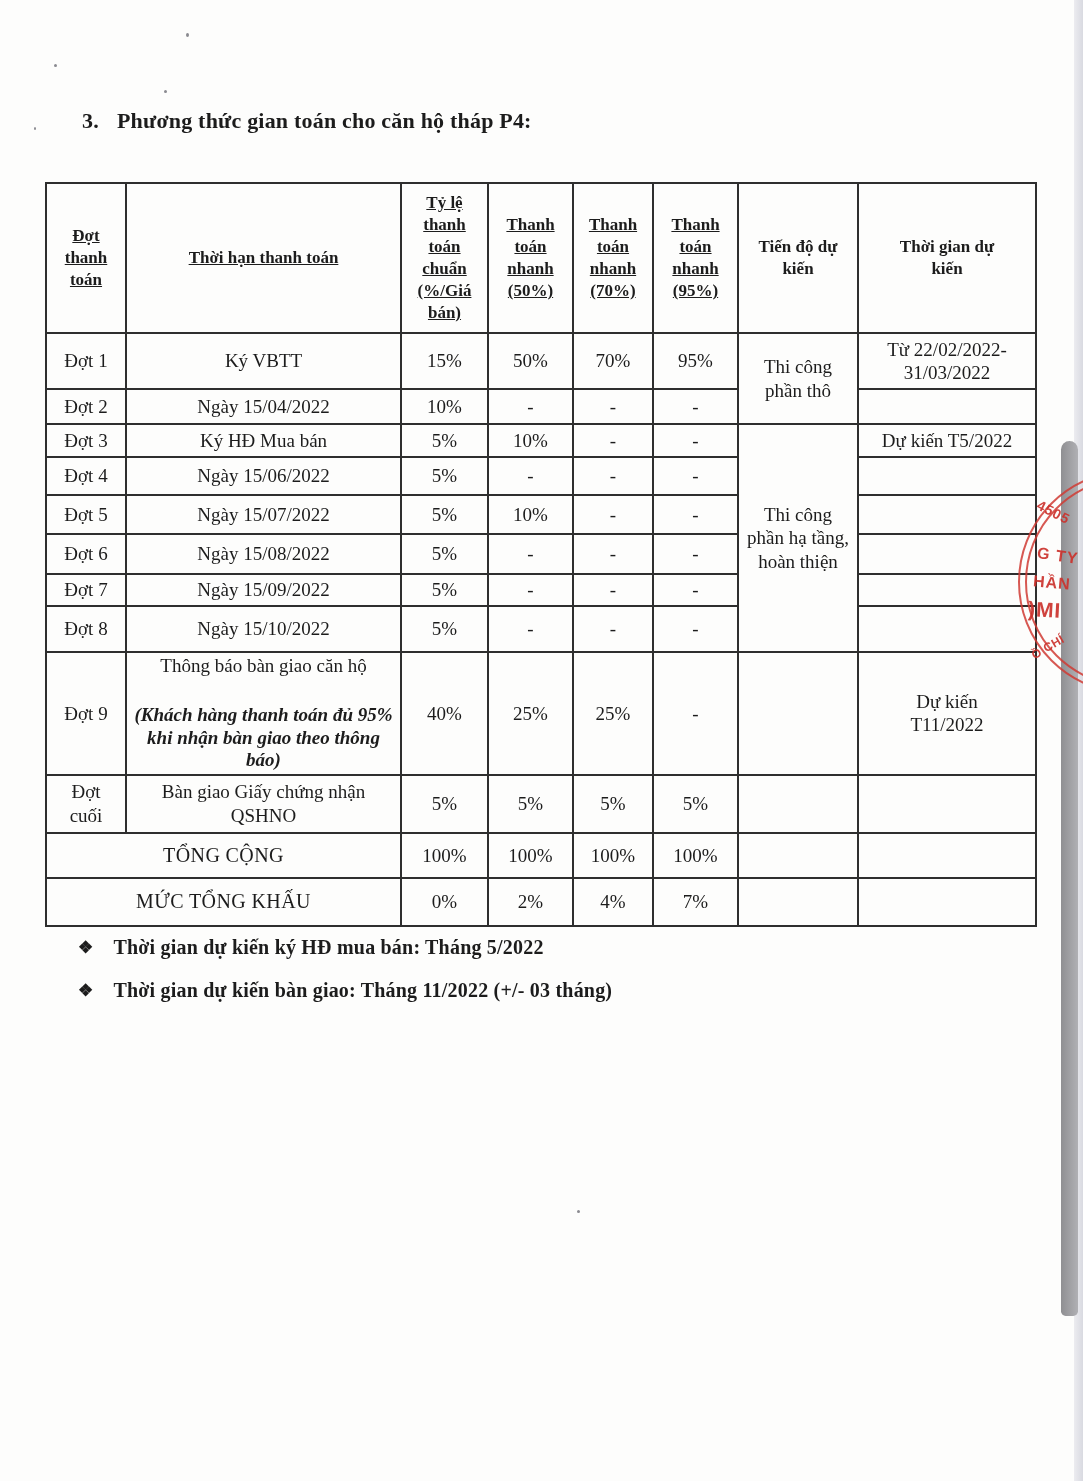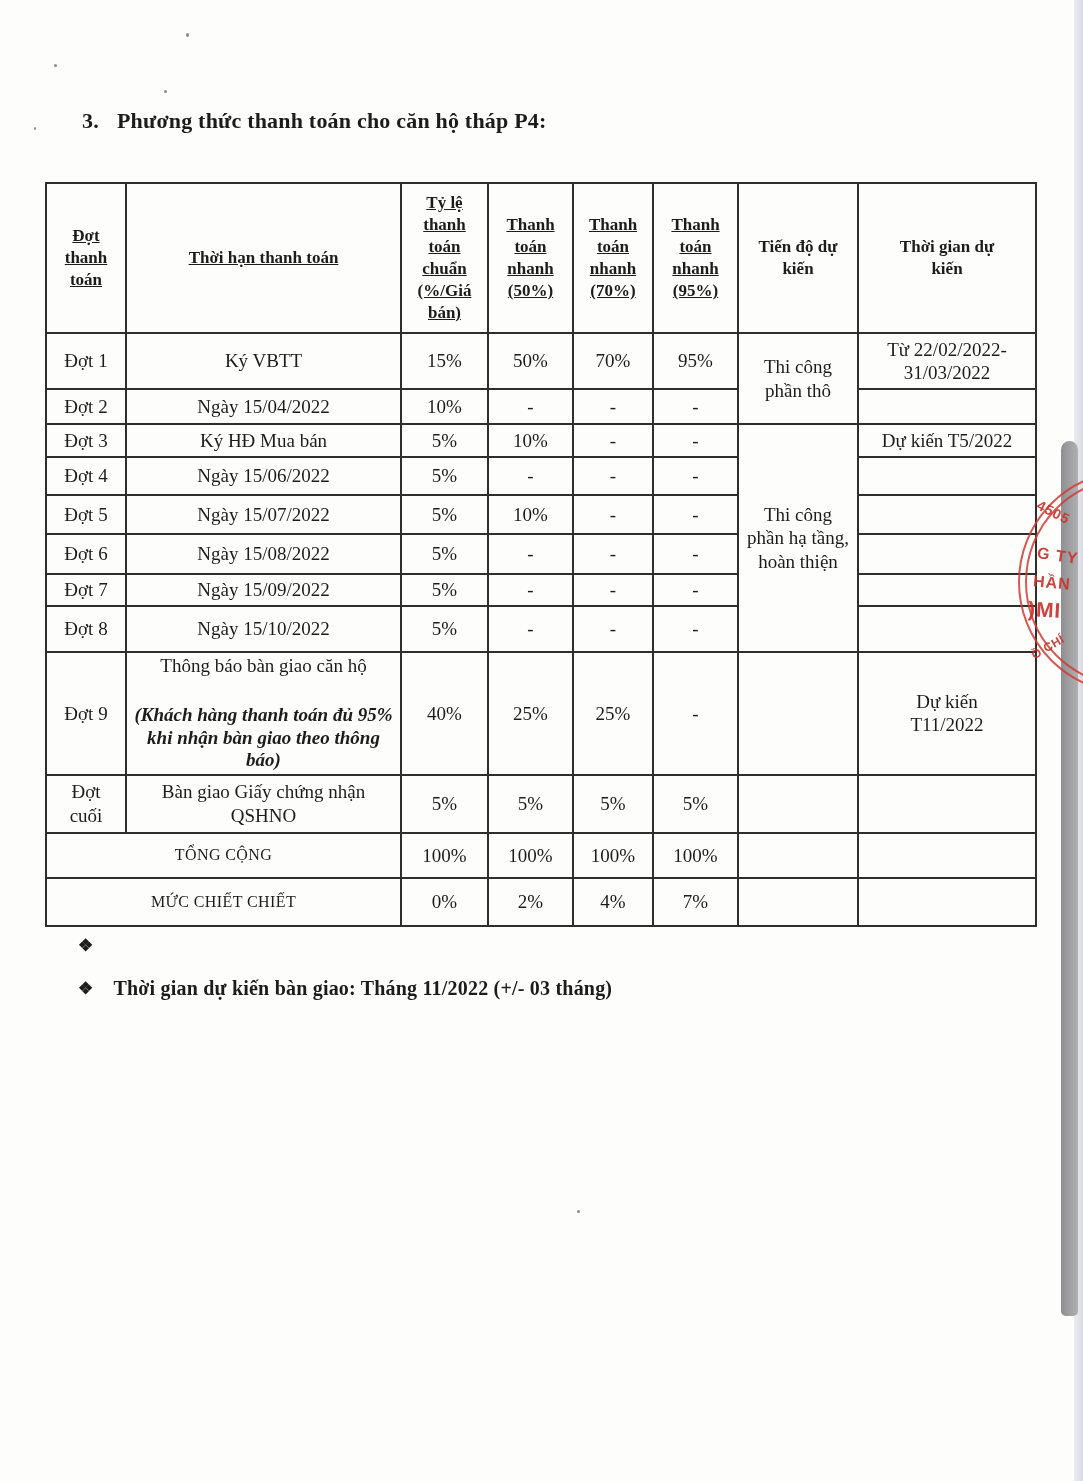--- a/index.html
+++ b/index.html
@@ -55,21 +55,21 @@
   tr.r1{height:56px} tr.r2{height:35px} tr.r3{height:33px}
   tr.r4{height:38px} tr.r5{height:39px} tr.r6{height:40px}
   tr.r7{height:32px} tr.r8{height:46px} tr.r9{height:103px}
   tr.rcuoi{height:58px} tr.rtotal{height:45px} tr.rdisc{height:48px}
 
   .b{font-weight:bold;}
   .hdr-narrow{display:inline-block;max-width:112px;}
   .time-narrow{display:inline-block;max-width:96px;}
   .term-note{font-weight:bold;font-style:italic;display:block;line-height:1.18;margin-top:27px;}
   .term-main{display:block;line-height:1.18;}
-  .total-label{font-size:16px;font-weight:bold;letter-spacing:.4px;}
+  .total-label{font-size:20px;font-weight:bold;letter-spacing:.4px;}
   .total-val{font-weight:bold;}
 
   
   .notes{position:absolute;left:78px;top:936px;}
   .note{
     display:flex;align-items:baseline;gap:20px;
     font-size:20px;font-weight:bold;margin-bottom:20px;letter-spacing:.2px;
   }
   .note .bullet{font-size:17px;transform:translateY(-1px);}
 
@@ -100,21 +100,21 @@
   <div class="edge-light"></div>
   <div class="edge-dark"></div>
   <div class="speck" style="left:54px;top:64px;width:3px;height:3px;"></div>
   <div class="speck" style="left:186px;top:33px;width:3px;height:4px;"></div>
   <div class="speck" style="left:164px;top:90px;width:3px;height:3px;"></div>
   <div class="speck" style="left:34px;top:127px;width:2px;height:3px;"></div>
   <div class="speck" style="left:577px;top:1210px;width:3px;height:3px;"></div>
 
   <div class="heading">
     <span>3.</span>
-    <span>Phương thức thanh toán cho căn hộ tháp P4:</span>
+    <span>Phương thức gian toán cho căn hộ tháp P4:</span>
   </div>
 
   <table class="pay">
     <colgroup>
       <col style="width:80px">
         <col style="width:275px">
         <col style="width:87px">
       <col style="width:85px">
         <col style="width:80px">
         <col style="width:85px">
@@ -233,34 +233,35 @@
     <tr class="rtotal">
       <td colspan="2" class="total-label">TỔNG CỘNG</td>
       <td class="total-val">100%</td>
       <td class="total-val">100%</td>
       <td class="total-val">100%</td>
       <td class="total-val">100%</td>
       <td></td>
       <td></td>
     </tr>
     <tr class="rdisc">
-      <td colspan="2" class="total-label">MỨC CHIẾT CHIẾT</td>
+      <td colspan="2" class="total-label">MỨC TỔNG KHẤU</td>
       <td class="total-val">0%</td>
       <td class="total-val">2%</td>
       <td class="total-val">4%</td>
       <td class="total-val">7%</td>
       <td></td>
       <td></td>
     </tr>
   </tbody>
     </table>
 
   <div class="notes">
     <div class="note">
       <span class="bullet">❖</span>
+      <span>Thời gian dự kiến ký HĐ mua bán: Tháng 5/2022</span>
     </div>
     <div class="note">
       <span class="bullet">❖</span>
       <span>Thời gian dự kiến bàn giao: Tháng 11/2022 (+/- 03 tháng)</span>
     </div>
   </div>
 
   <div class="stamp">
     <div class="ring outer"></div>
     <div class="ring inner"></div>

